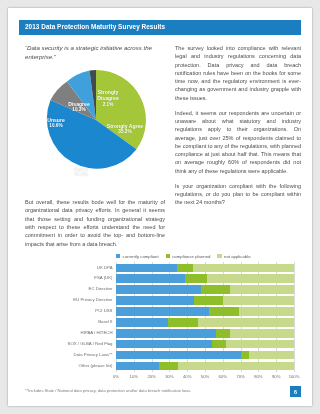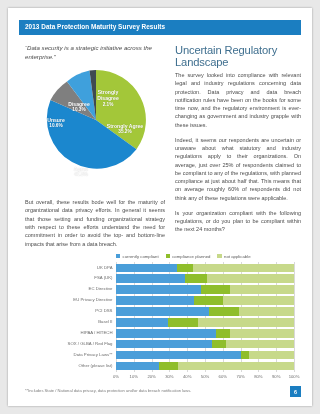--- a/index.html
+++ b/index.html
@@ -141,21 +141,20 @@
       <div class="plabel l-sd">
         <span>Strongly Disagree</span>
         <span class="pv">2.1%</span>
       </div>
     </div>
 
     <p class="body-text">But overall, these results bode well for the maturity of organizational data privacy efforts. In general it seems that those setting and funding organizational strategy with respect to these efforts understand the need for commitment in order to avoid the top- and bottom-line impacts that arise from a data breach.</p>
   </div>
 
   <div class="right-col">
-    <h1 class="heading">Uncertain Regulatory Landscape</h1>
     <p class="rtext">The survey looked into compliance with relevant legal and industry regulations concerning data protection. Data privacy and data breach notification rules have been on the books for some time now, and the regulatory environment is ever-changing as government and industry grapple with these issues.</p>
     <p class="rtext">Indeed, it seems our respondents are uncertain or unaware about what statutory and industry regulations apply to their organizations. On average, just over 25% of respondents claimed to be compliant to any of the regulations, with planned compliance at just about half that. This means that on average roughly 60% of respondents did not think any of these regulations were applicable.</p>
     <p class="rtext last">Is your organization compliant with the following regulations, or do you plan to be compliant within the next 24 months?</p>
   </div>
 
   <div class="chart">
 
     <div class="legend">
       <span class="lg-item">
         <i class="lg-swatch" style="background:#4a9ed9"></i>

